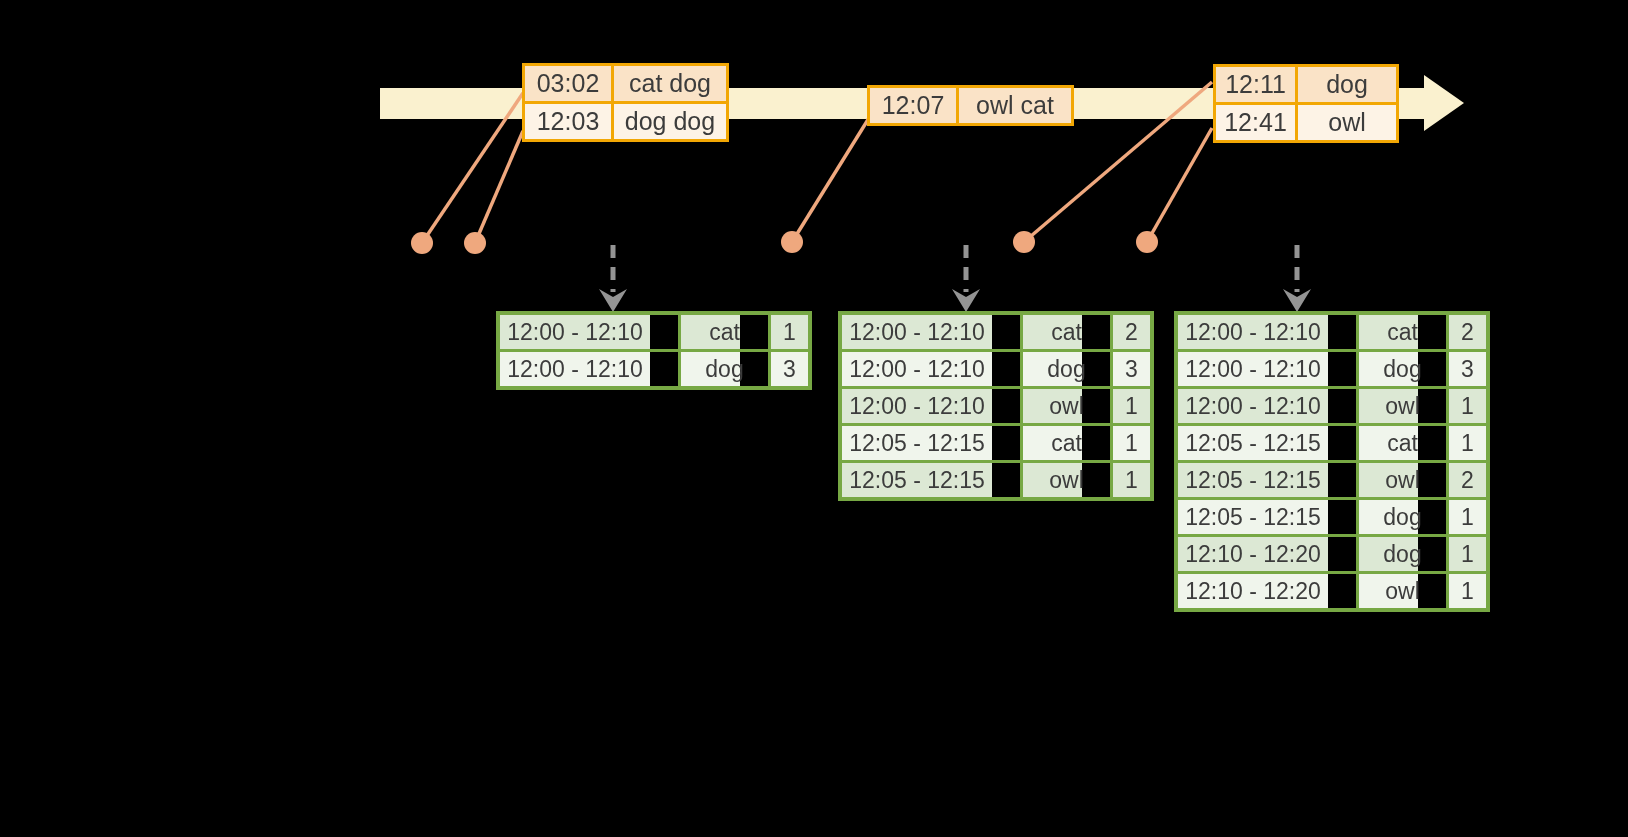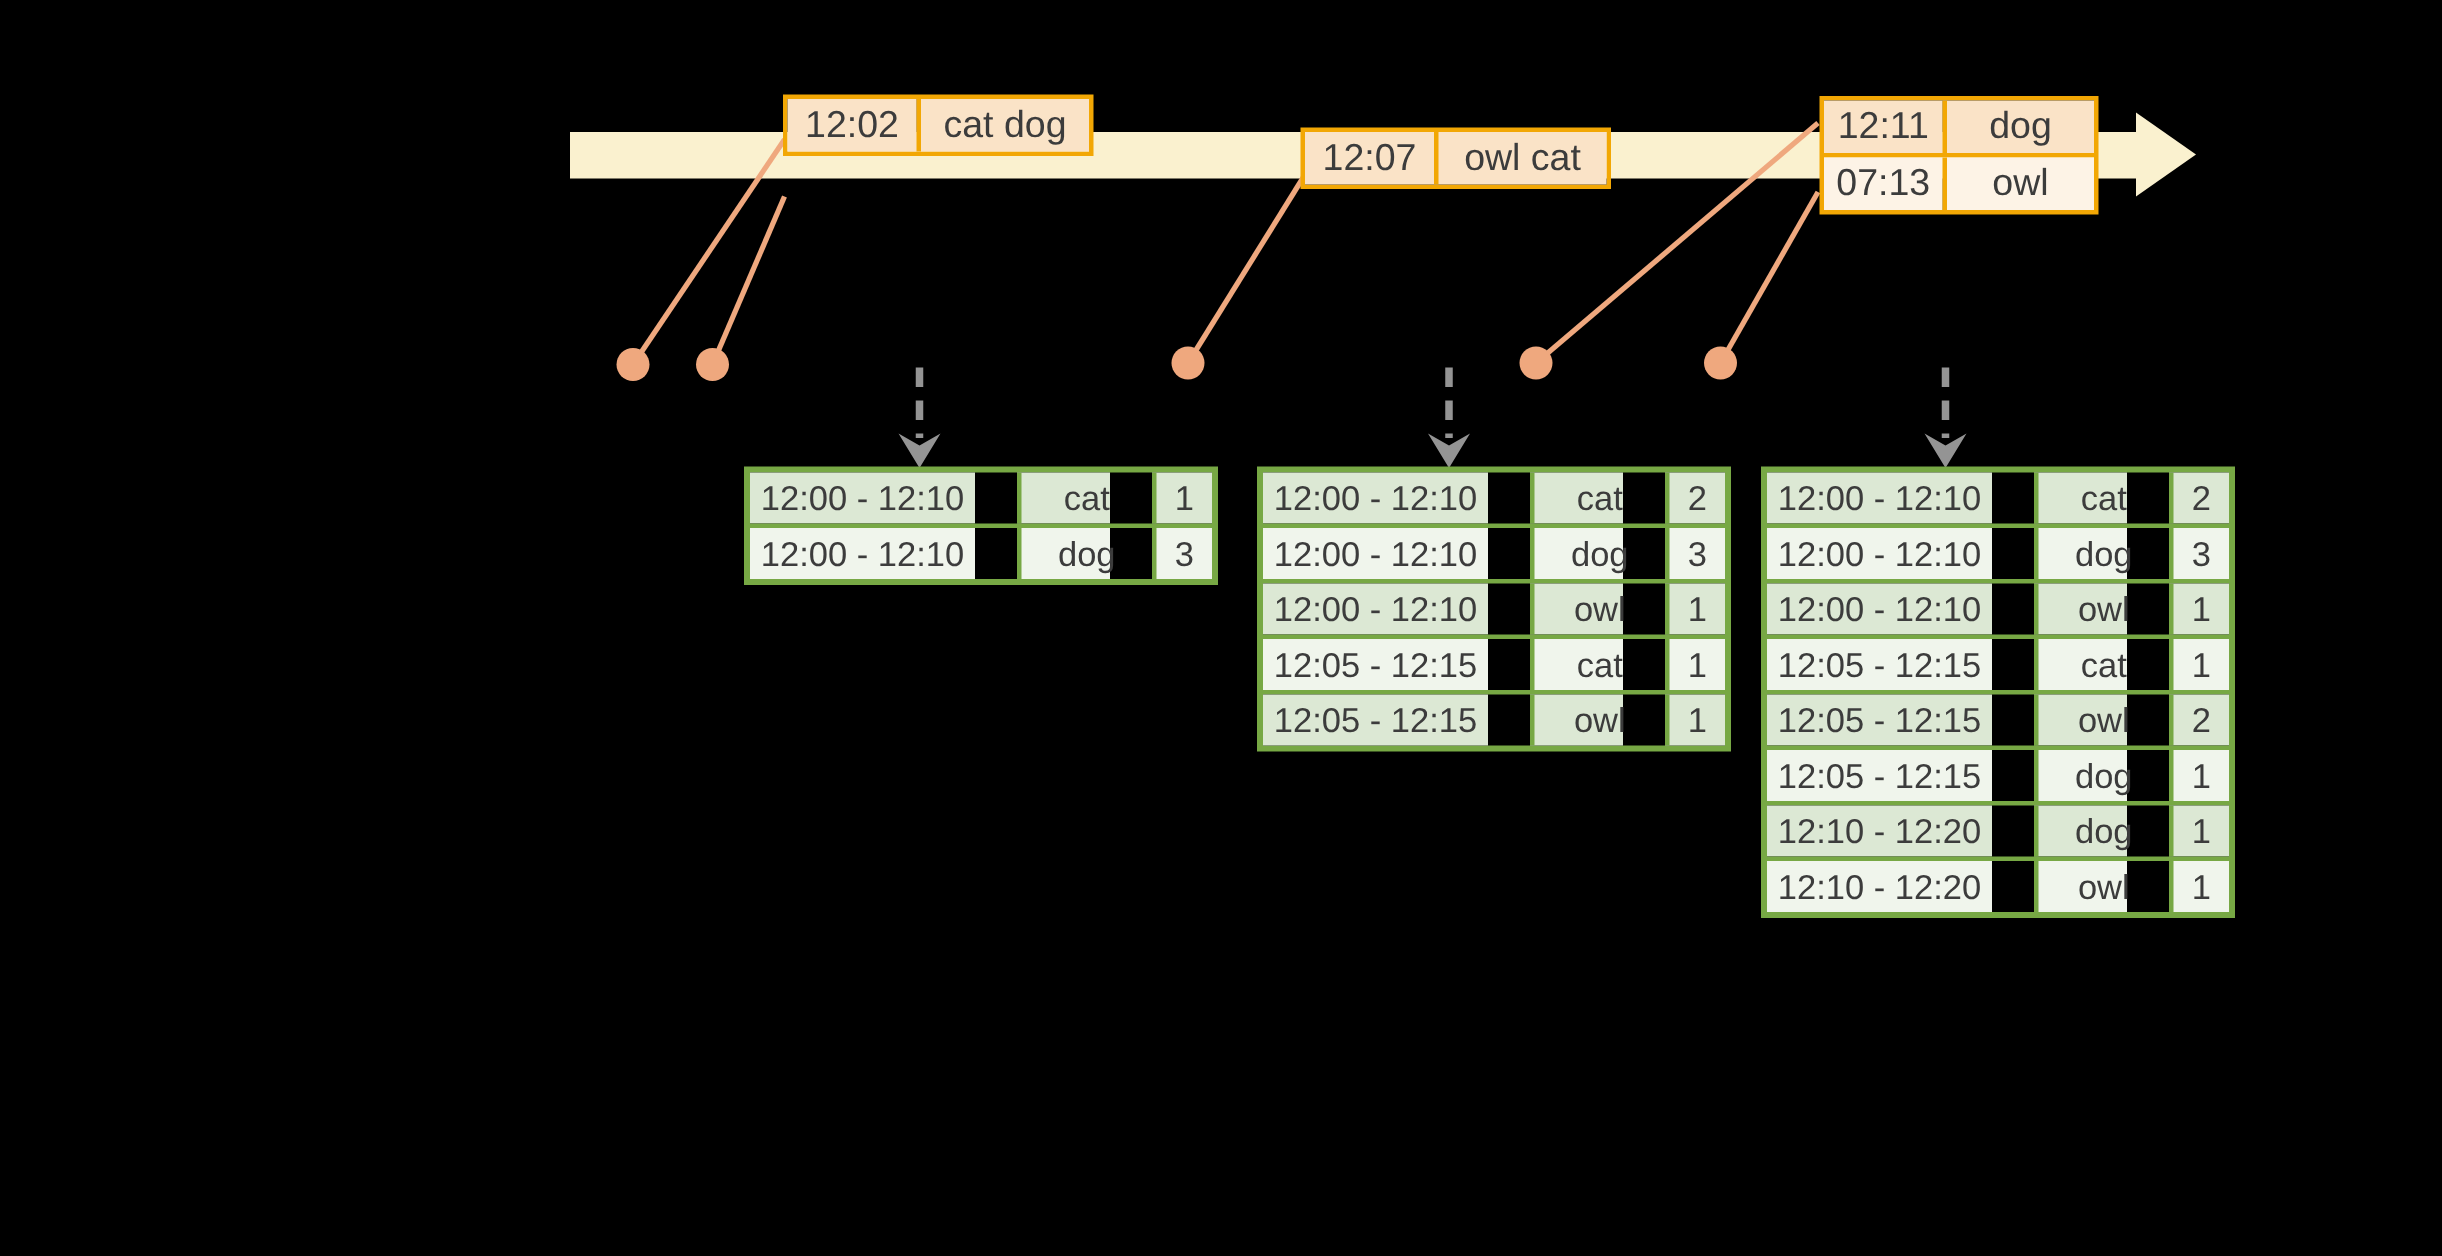--- a/index.html
+++ b/index.html
@@ -81,37 +81,41 @@
   </g>
   <g fill="var(--arrow-gray)">
     <path d="M599 289 L613 312 L627 289 L613 297 Z"></path>
     <path d="M952 289 L966 312 L980 289 L966 297 Z"></path>
     <path d="M1283 289 L1297 312 L1311 289 L1297 297 Z"></path>
   </g>
 </svg>
 
 <div class="etable" style="left:522px;top:63px">
     <div class="erow dark">
-      <div class="cell time">12:02</div>
+      <div class="cell time">03:02</div>
       <div class="cell words">cat dog</div>
+    </div>
+    <div class="erow light">
+      <div class="cell time">12:03</div>
+      <div class="cell words">dog dog</div>
     </div>
   </div>
 <div class="etable" style="left:867px;top:85px">
     <div class="erow dark">
       <div class="cell time">12:07</div>
       <div class="cell words">owl cat</div>
     </div>
   </div>
 <div class="etable narrow" style="left:1213px;top:64px">
     <div class="erow dark">
       <div class="cell time">12:11</div>
       <div class="cell words">dog</div>
     </div>
     <div class="erow light">
-      <div class="cell time">07:13</div>
+      <div class="cell time">12:41</div>
       <div class="cell words">owl</div>
     </div>
   </div>
 
 <div class="gtable" style="left:496px;top:311px">
     <div class="grow dark">
       <div class="cell window">12:00 - 12:10</div>
       <div class="cell word">cat</div>
       <div class="cell count">1</div>
     </div>

